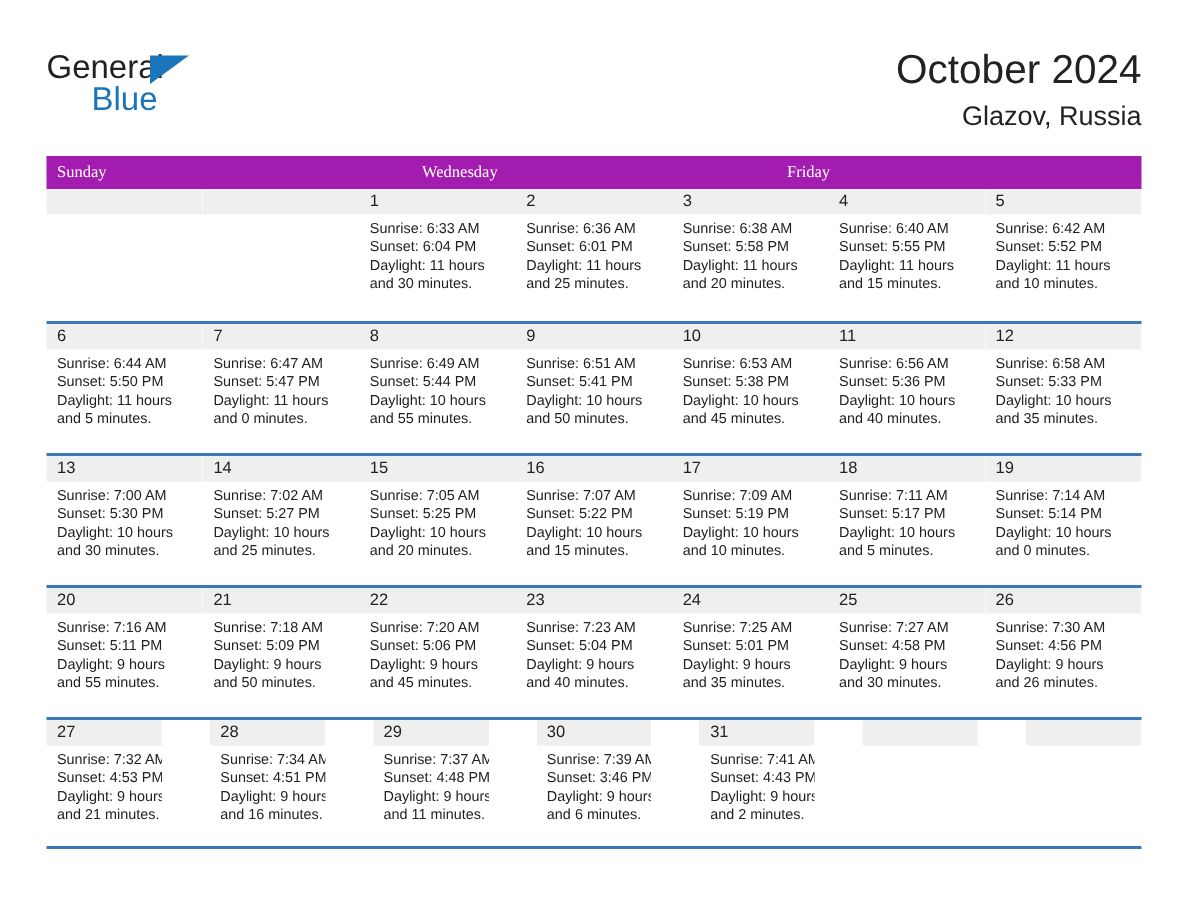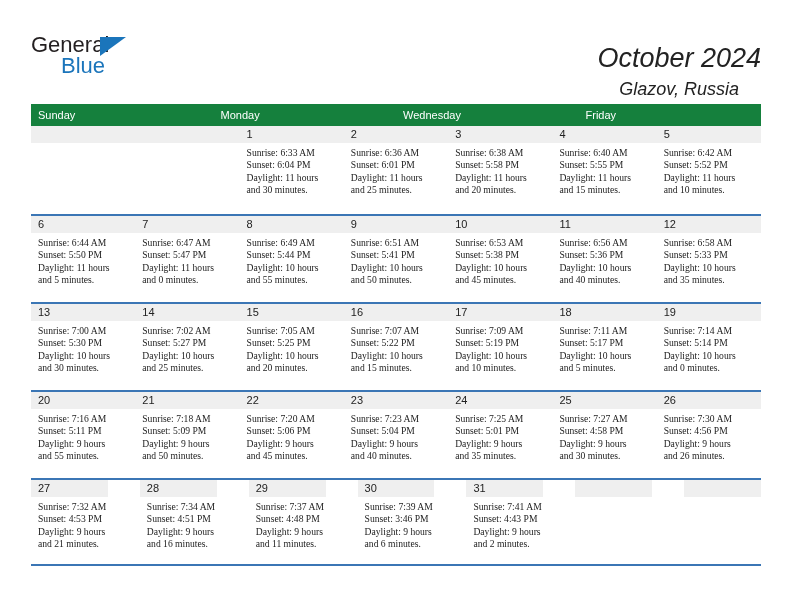--- a/index.html
+++ b/index.html
@@ -63,23 +63,22 @@
     top: 21px;
     font-size: 22px;
     color: #1b75bb;
     font-family: "Liberation Sans", sans-serif;
     line-height: 24px;
   }
 
   .title-block {
     position: absolute;
     right: 0;
-    top: 12px;
-    text-align: center;
-    font-style: italic;
+    top: 0;
+    text-align: right;
   }
   .cal-title {
     font-size: 27px;
     color: #222222;
     line-height: 32px;
     white-space: nowrap;
   }
   .cal-subtitle {
     font-size: 18px;
     color: #222222;
@@ -91,22 +90,23 @@
   
   .calendar {
     position: absolute;
     left: 31px;
     top: 104px;
     width: 730px;
   }
 
   .dow-row {
     display: flex;
-    background: #15803d;
+    background: #a21caf;
     height: 22px;
+    font-family: Liberation Serif, serif;
   }
   .dow-cell {
     flex: 1 1 0;
     font-size: 11px;
     color: #ffffff;
     line-height: 22px;
     padding-left: 7px;
     box-sizing: border-box;
     white-space: nowrap;
   }
@@ -146,21 +146,20 @@
     line-height: 17px;
     padding-left: 7px;
     display: block;
   }
 
   .day-info {
     padding: 4px 6px 0 7px;
     font-size: 9.6px;
     line-height: 12.4px;
     color: #222222;
-    font-family: Liberation Serif, serif;
   }
   .day-info div {
     white-space: nowrap;
   }
 </style>
 </head>
 <body>
 
 <div class="page">
 
@@ -176,21 +175,20 @@
       <div class="cal-title">October 2024</div>
       <div class="cal-subtitle">Glazov, Russia</div>
     </div>
 
   </div>
 
   <div class="calendar">
 
     <div class="dow-row">
       <div class="dow-cell">Sunday</div>
-      <div class="dow-cell">Monday</div>
       <div class="dow-cell">Wednesday</div>
       <div class="dow-cell">Friday</div>
     </div>
 
     <div class="week-row first">
       <div class="day-cell empty">
         <div class="daynum-band">
             <span class="daynum"></span>
           </div>
       </div>

